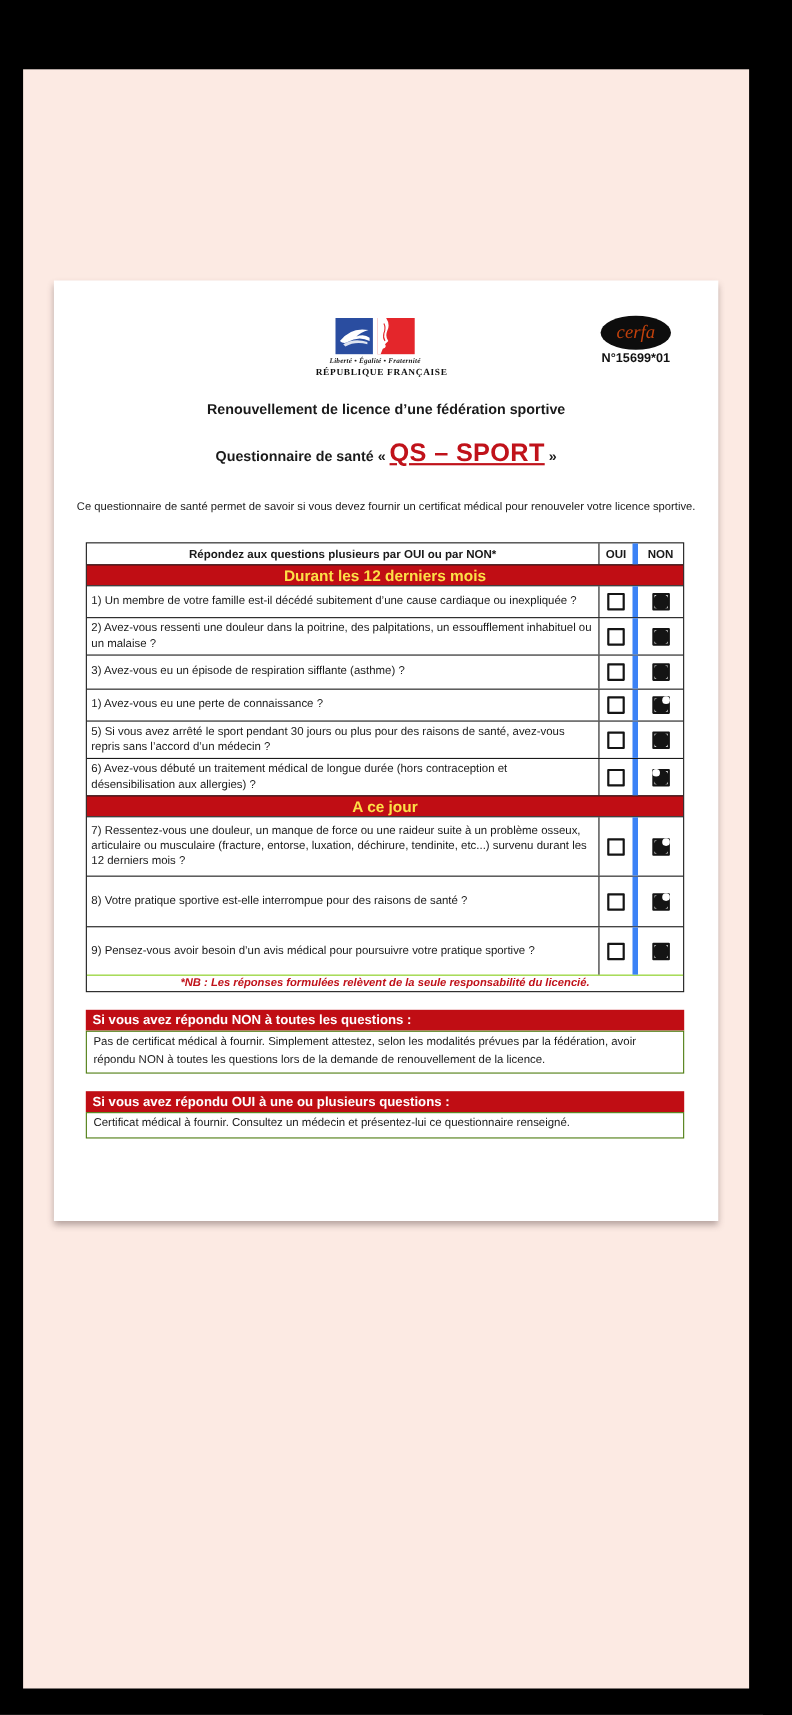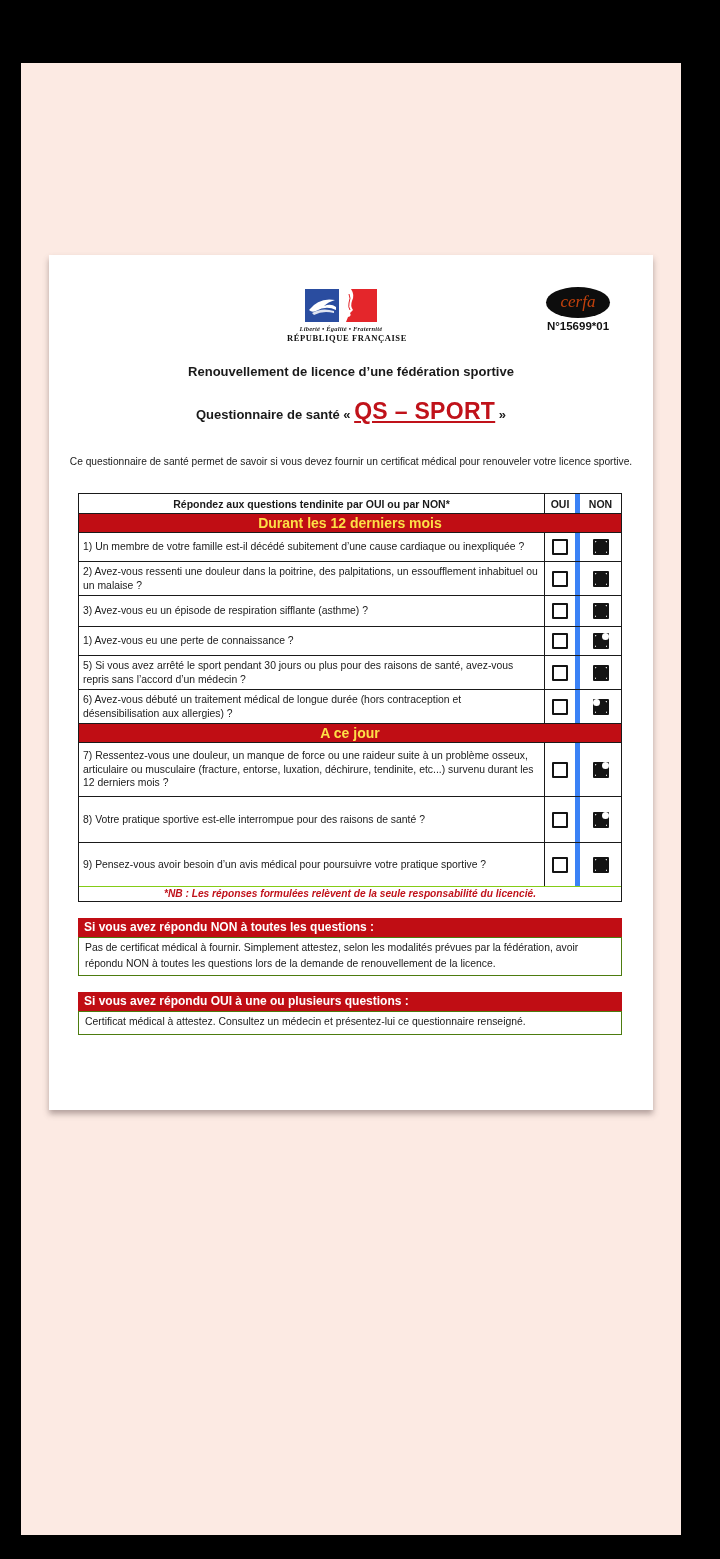--- a/index.html
+++ b/index.html
@@ -123,21 +123,21 @@
       </div>
       <div class="cerfa-number">N°15699*01</div>
     </div>
 
     <div class="doc-title">Renouvellement de licence d’une fédération sportive</div>
     <div class="doc-subtitle"><span>Questionnaire de santé « </span><span class="qs">QS – SPORT</span><span> »</span></div>
     <div class="intro">Ce questionnaire de santé permet de savoir si vous devez fournir un certificat médical pour renouveler votre licence sportive.</div>
 
     <div class="qtable">
       <div class="thead">
-        <div class="cell qcell">Répondez aux questions tendinite par OUI ou par NON*</div>
+        <div class="cell qcell">Répondez aux questions plusieurs par OUI ou par NON*</div>
         <div class="cell oui">OUI</div>
         <div class="cell non">NON</div>
       </div>
       <div id="qrows">
           <div class="band">Durant les 12 derniers mois</div>
           <div class="qrow" style="min-height: 29px;">
             <div class="cell qcell">1) Un membre de votre famille est-il décédé subitement d’une cause cardiaque ou inexpliquée ?</div>
             <div class="cell oui">
               <div class="cb"></div>
             </div>
@@ -221,17 +221,17 @@
         </div>
       <div class="footnote">*NB : Les réponses formulées relèvent de la seule responsabilité du licencié.</div>
     </div>
 
     <div class="result-box" style="top:663px;">
       <div class="rb-head">Si vous avez répondu NON à toutes les questions :</div>
       <div class="rb-body">Pas de certificat médical à fournir. Simplement attestez, selon les modalités prévues par la fédération, avoir répondu NON à toutes les questions lors de la demande de renouvellement de la licence.</div>
     </div>
     <div class="result-box" style="top:737px;">
       <div class="rb-head">Si vous avez répondu OUI à une ou plusieurs questions :</div>
-      <div class="rb-body">Certificat médical à attestez. Consultez un médecin et présentez-lui ce questionnaire renseigné.</div>
+      <div class="rb-body">Certificat médical à fournir. Consultez un médecin et présentez-lui ce questionnaire renseigné.</div>
     </div>
 
   </div>
 </div>
 
 </body></html>

